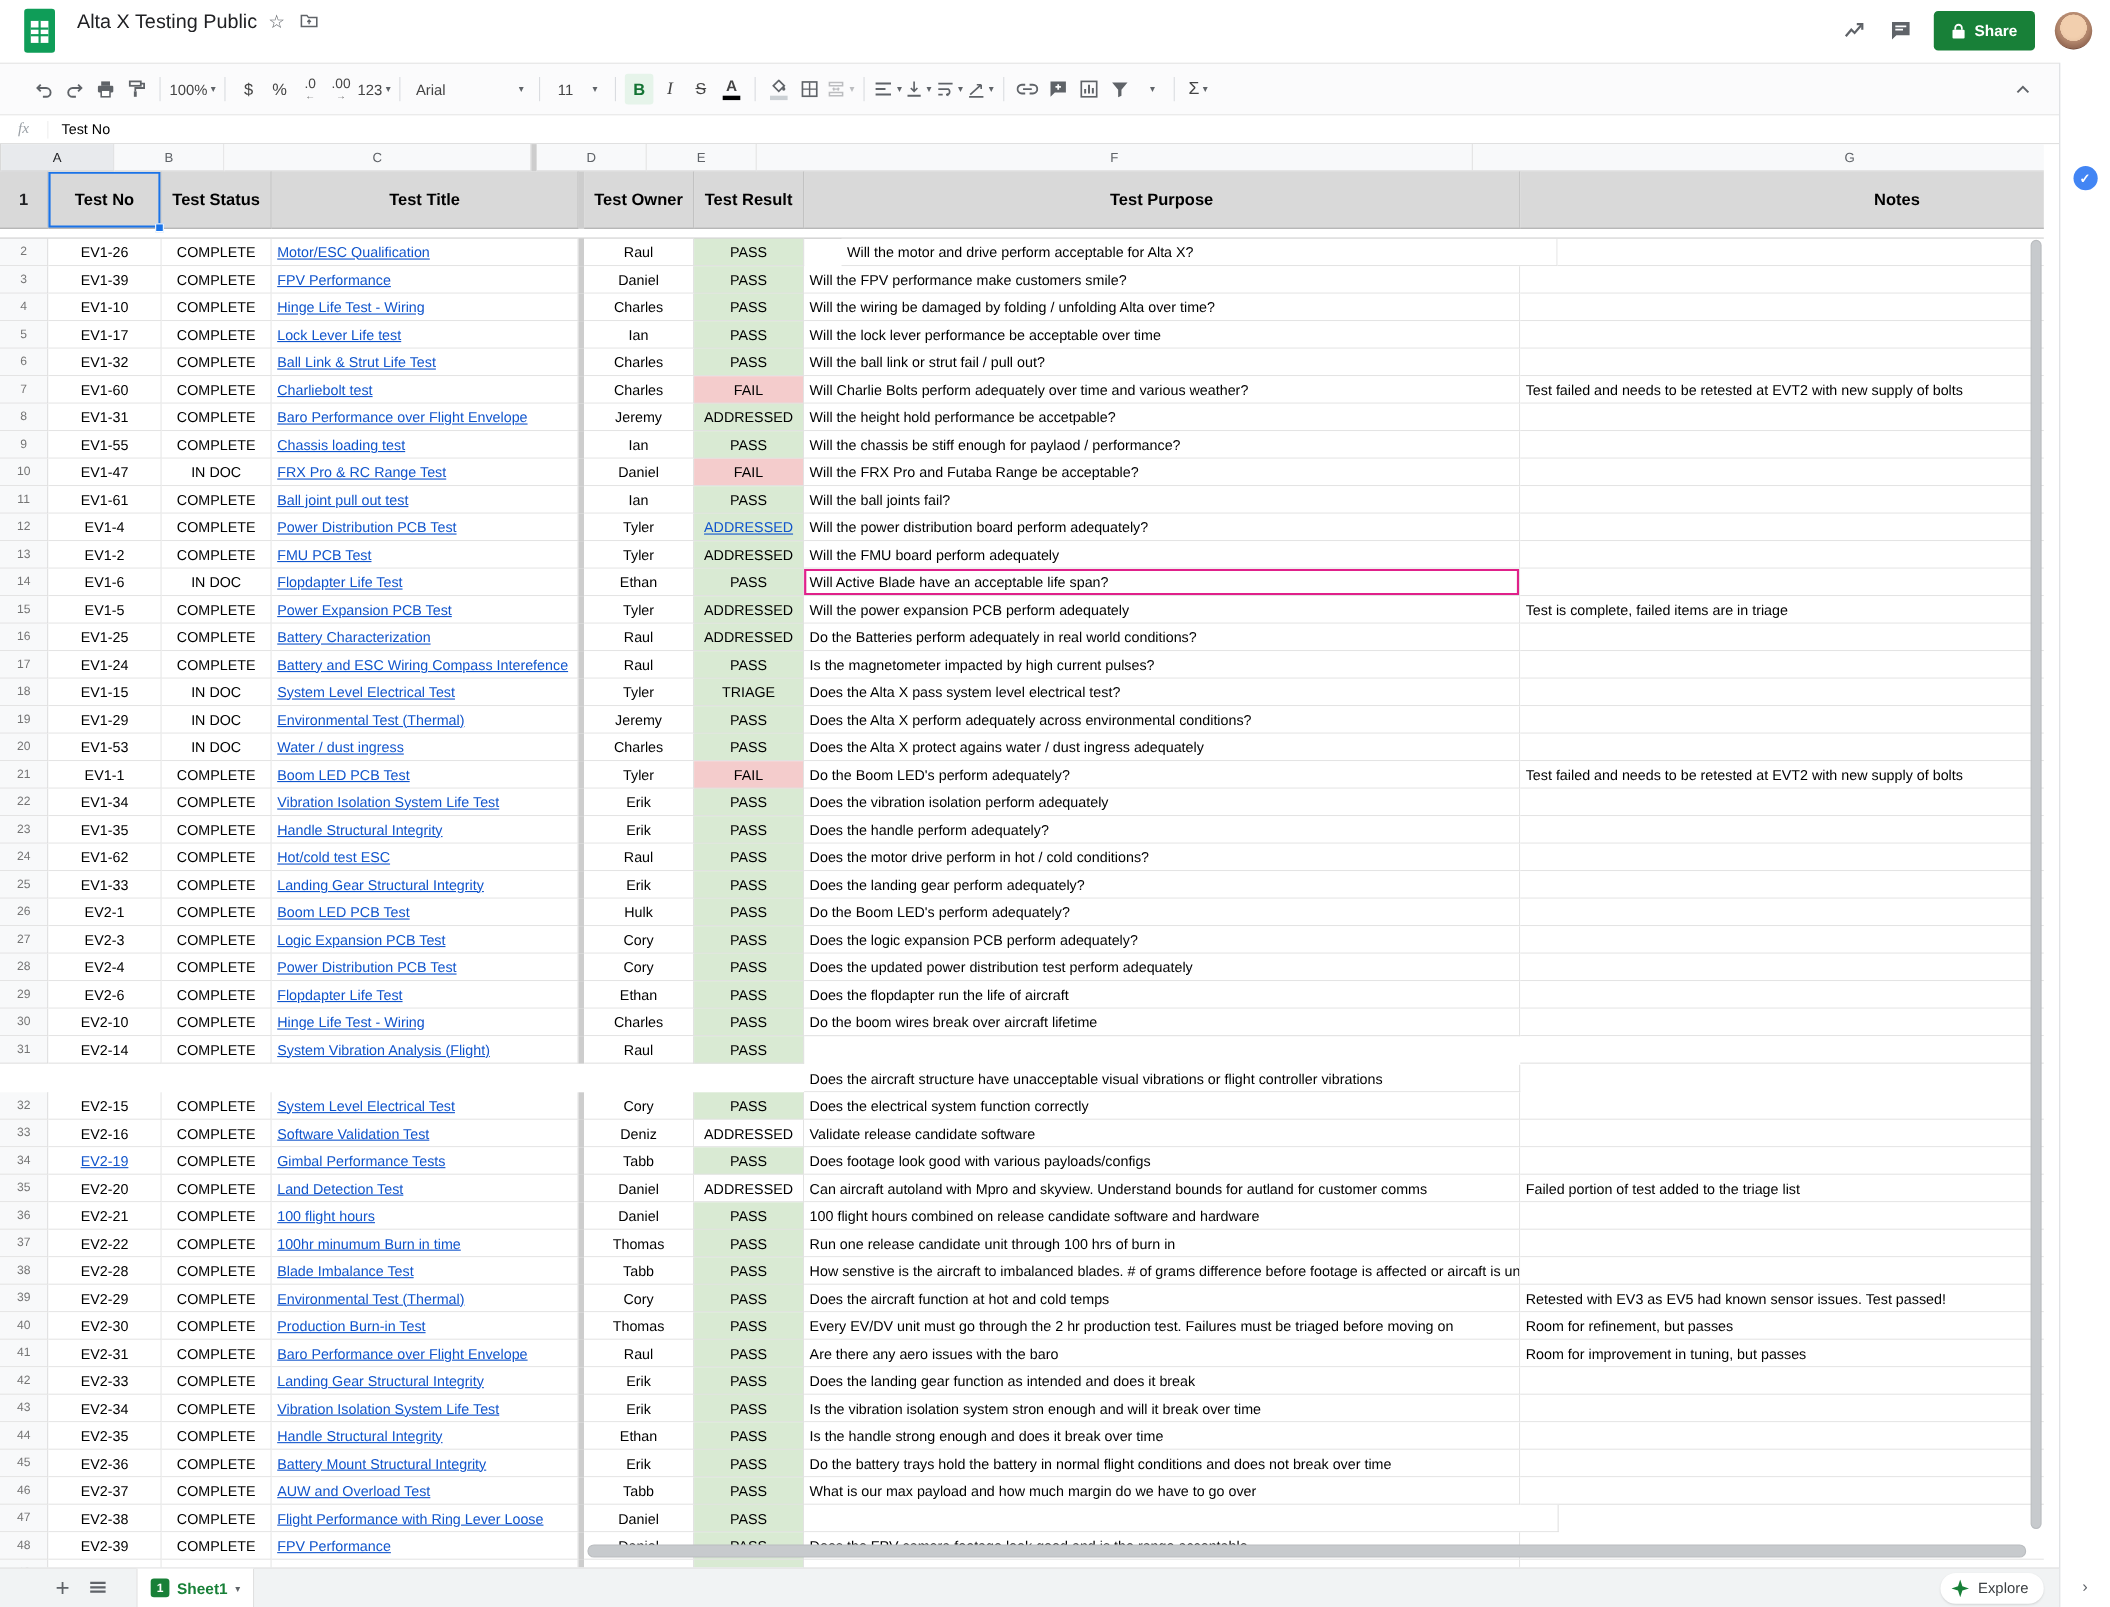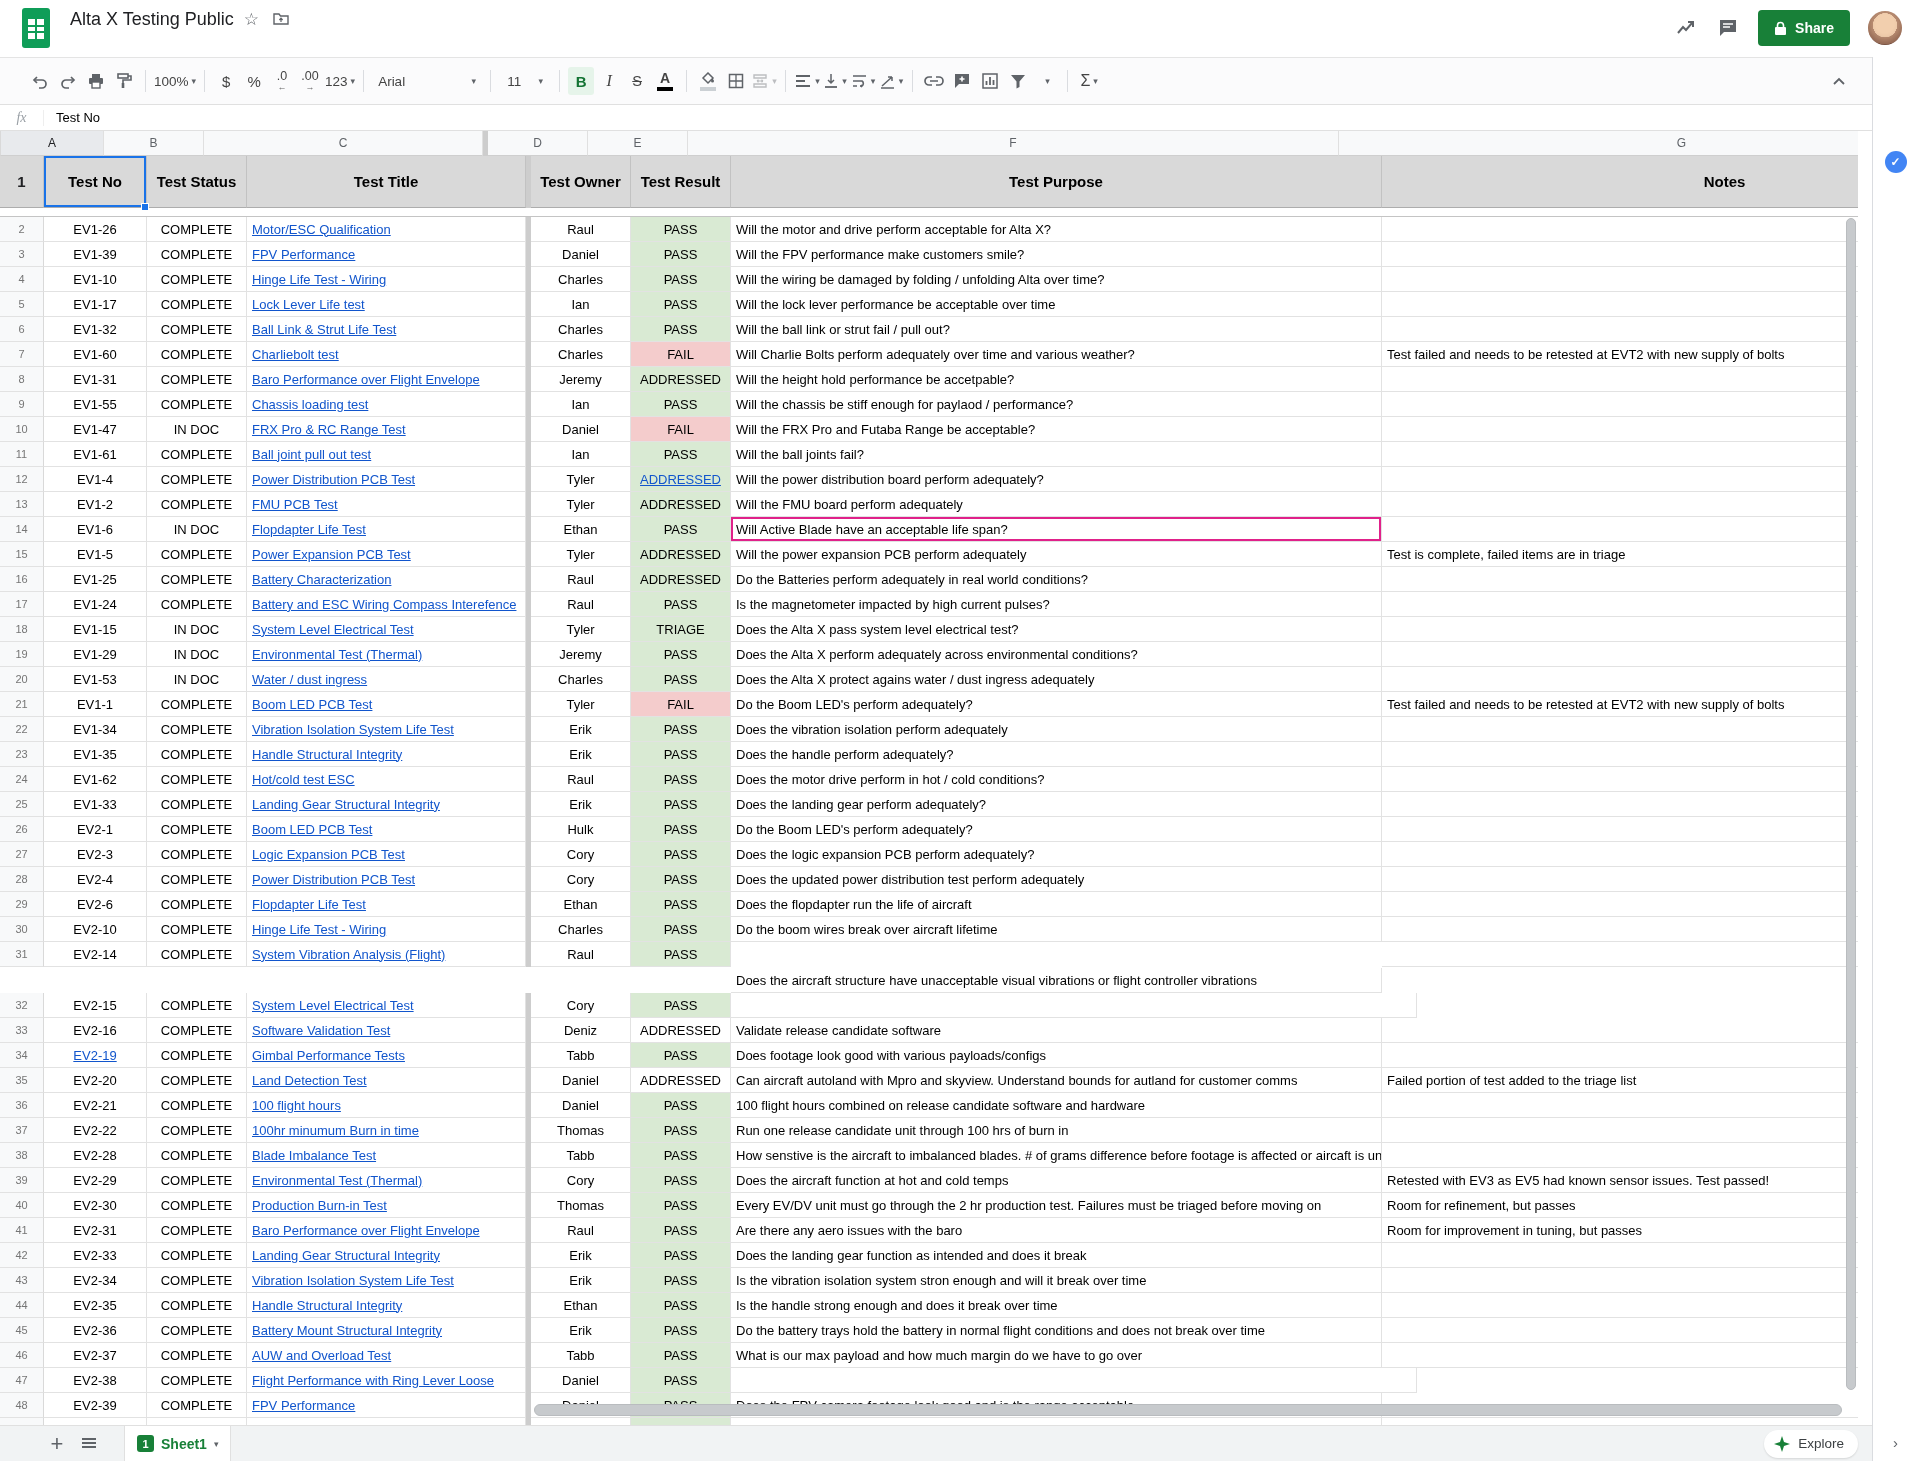--- a/index.html
+++ b/index.html
@@ -351,21 +351,21 @@
         </div>
         <div class="cell ctr" style="width: 100px; height: 25px;">COMPLETE</div>
         <div class="cell lft" style="width: 279px; height: 25px;">
           <span class="clink">Motor/ESC Qualification</span>
         </div>
         <div class="fdiv" style="width: 5px; height: 25px;"></div>
         <div class="cell ctr" style="width: 100px; height: 25px;">Raul</div>
         <div class="cell ctr" style="width: 100px; height: 25px; background: rgb(217, 234, 211);">
           <span>PASS</span>
         </div>
-        <div class="cell lft" style="width: 651px; height: 25px;">Will the motor and drive perform acceptable for Alta X?</div>
+        <div class="cell lft" style="width: 651px; height: 25px; margin-left: 34px;">Will the motor and drive perform acceptable for Alta X?</div>
         <div class="cell lft" style="width: 686px; height: 25px;"></div>
       </div>
       <div class="grow">
         <div class="cell gut" style="width: 44px; height: 25px;">3</div>
         <div class="cell ctr" style="width: 103px; height: 25px;">
           <span>EV1-39</span>
         </div>
         <div class="cell ctr" style="width: 100px; height: 25px;">COMPLETE</div>
         <div class="cell lft" style="width: 279px; height: 25px;">
           <span class="clink">FPV Performance</span>
@@ -861,20 +861,21 @@
         </div>
         <div class="cell ctr" style="width: 100px; height: 25px;">COMPLETE</div>
         <div class="cell lft" style="width: 279px; height: 25px;">
           <span class="clink">System Level Electrical Test</span>
         </div>
         <div class="fdiv" style="width: 5px; height: 25px;"></div>
         <div class="cell ctr" style="width: 100px; height: 25px;">Cory</div>
         <div class="cell ctr" style="width: 100px; height: 25px; background: rgb(217, 234, 211);">
           <span>PASS</span>
         </div>
+        <div class="cell lft" style="width: 651px; height: 25px;">Does the electrical system function correctly</div>
         <div class="cell lft" style="width: 686px; height: 25px;"></div>
       </div>
       <div class="grow">
         <div class="cell gut" style="width: 44px; height: 25px;">33</div>
         <div class="cell ctr" style="width: 103px; height: 25px;">
           <span>EV2-16</span>
         </div>
         <div class="cell ctr" style="width: 100px; height: 25px;">COMPLETE</div>
         <div class="cell lft" style="width: 279px; height: 25px;">
           <span class="clink">Software Validation Test</span>

